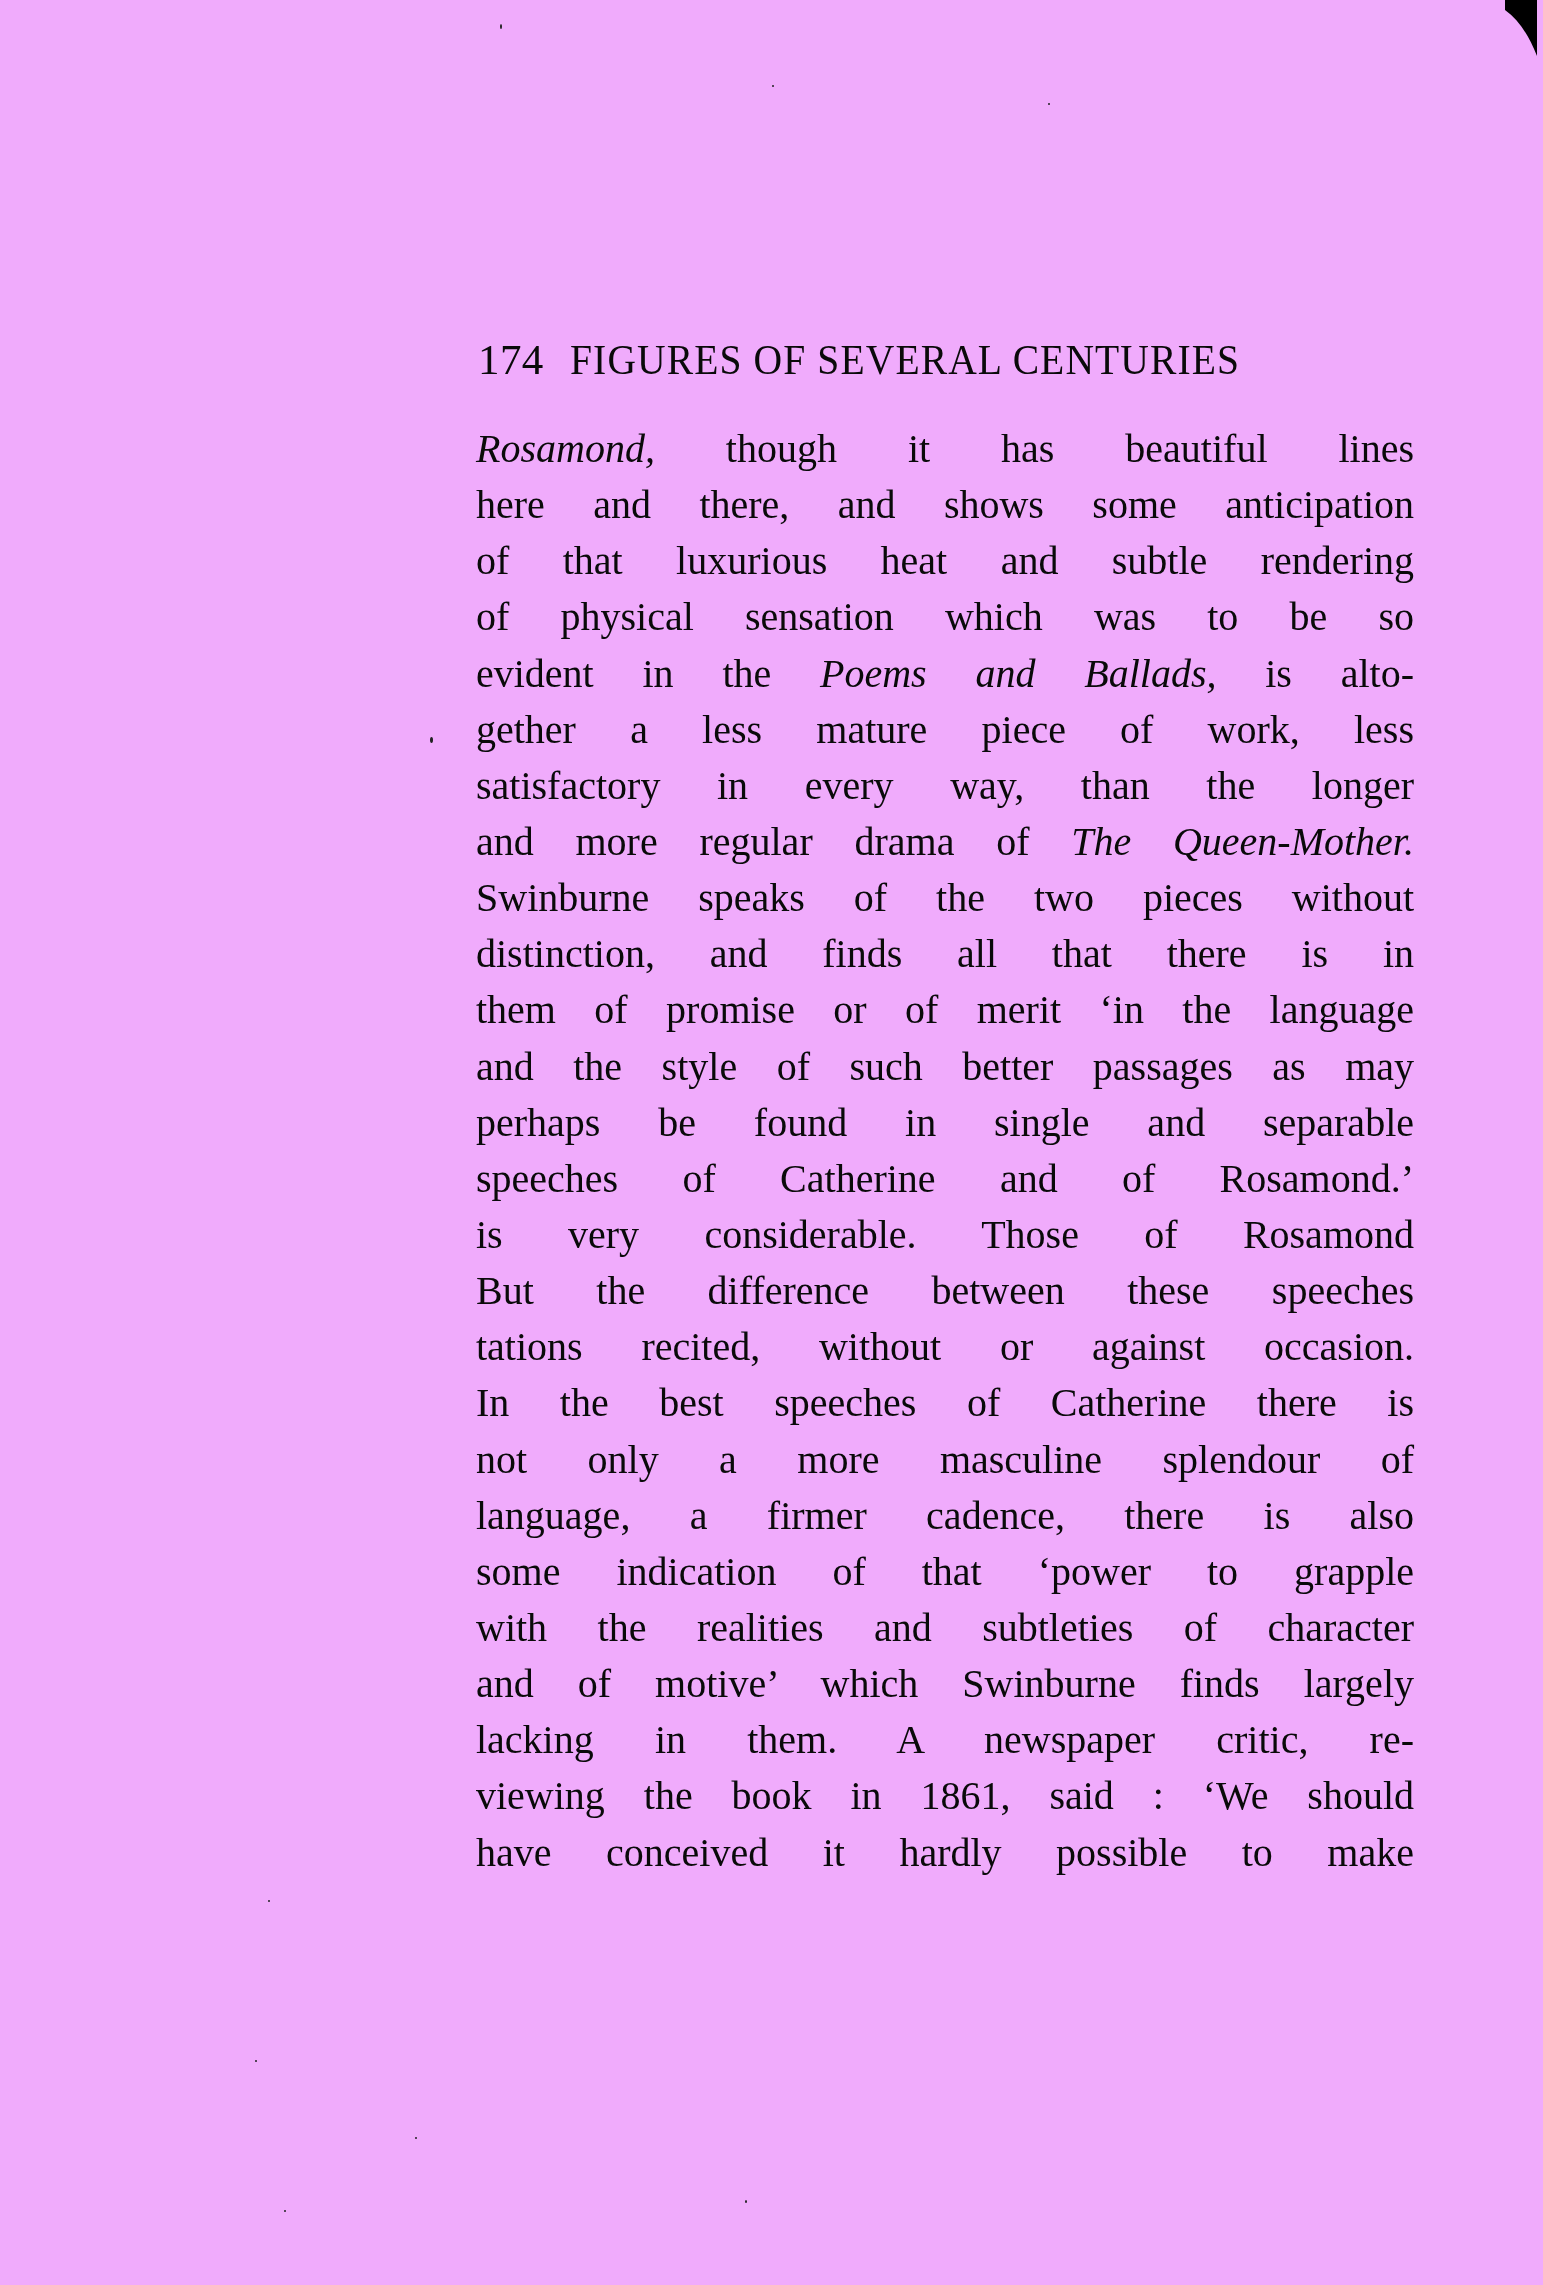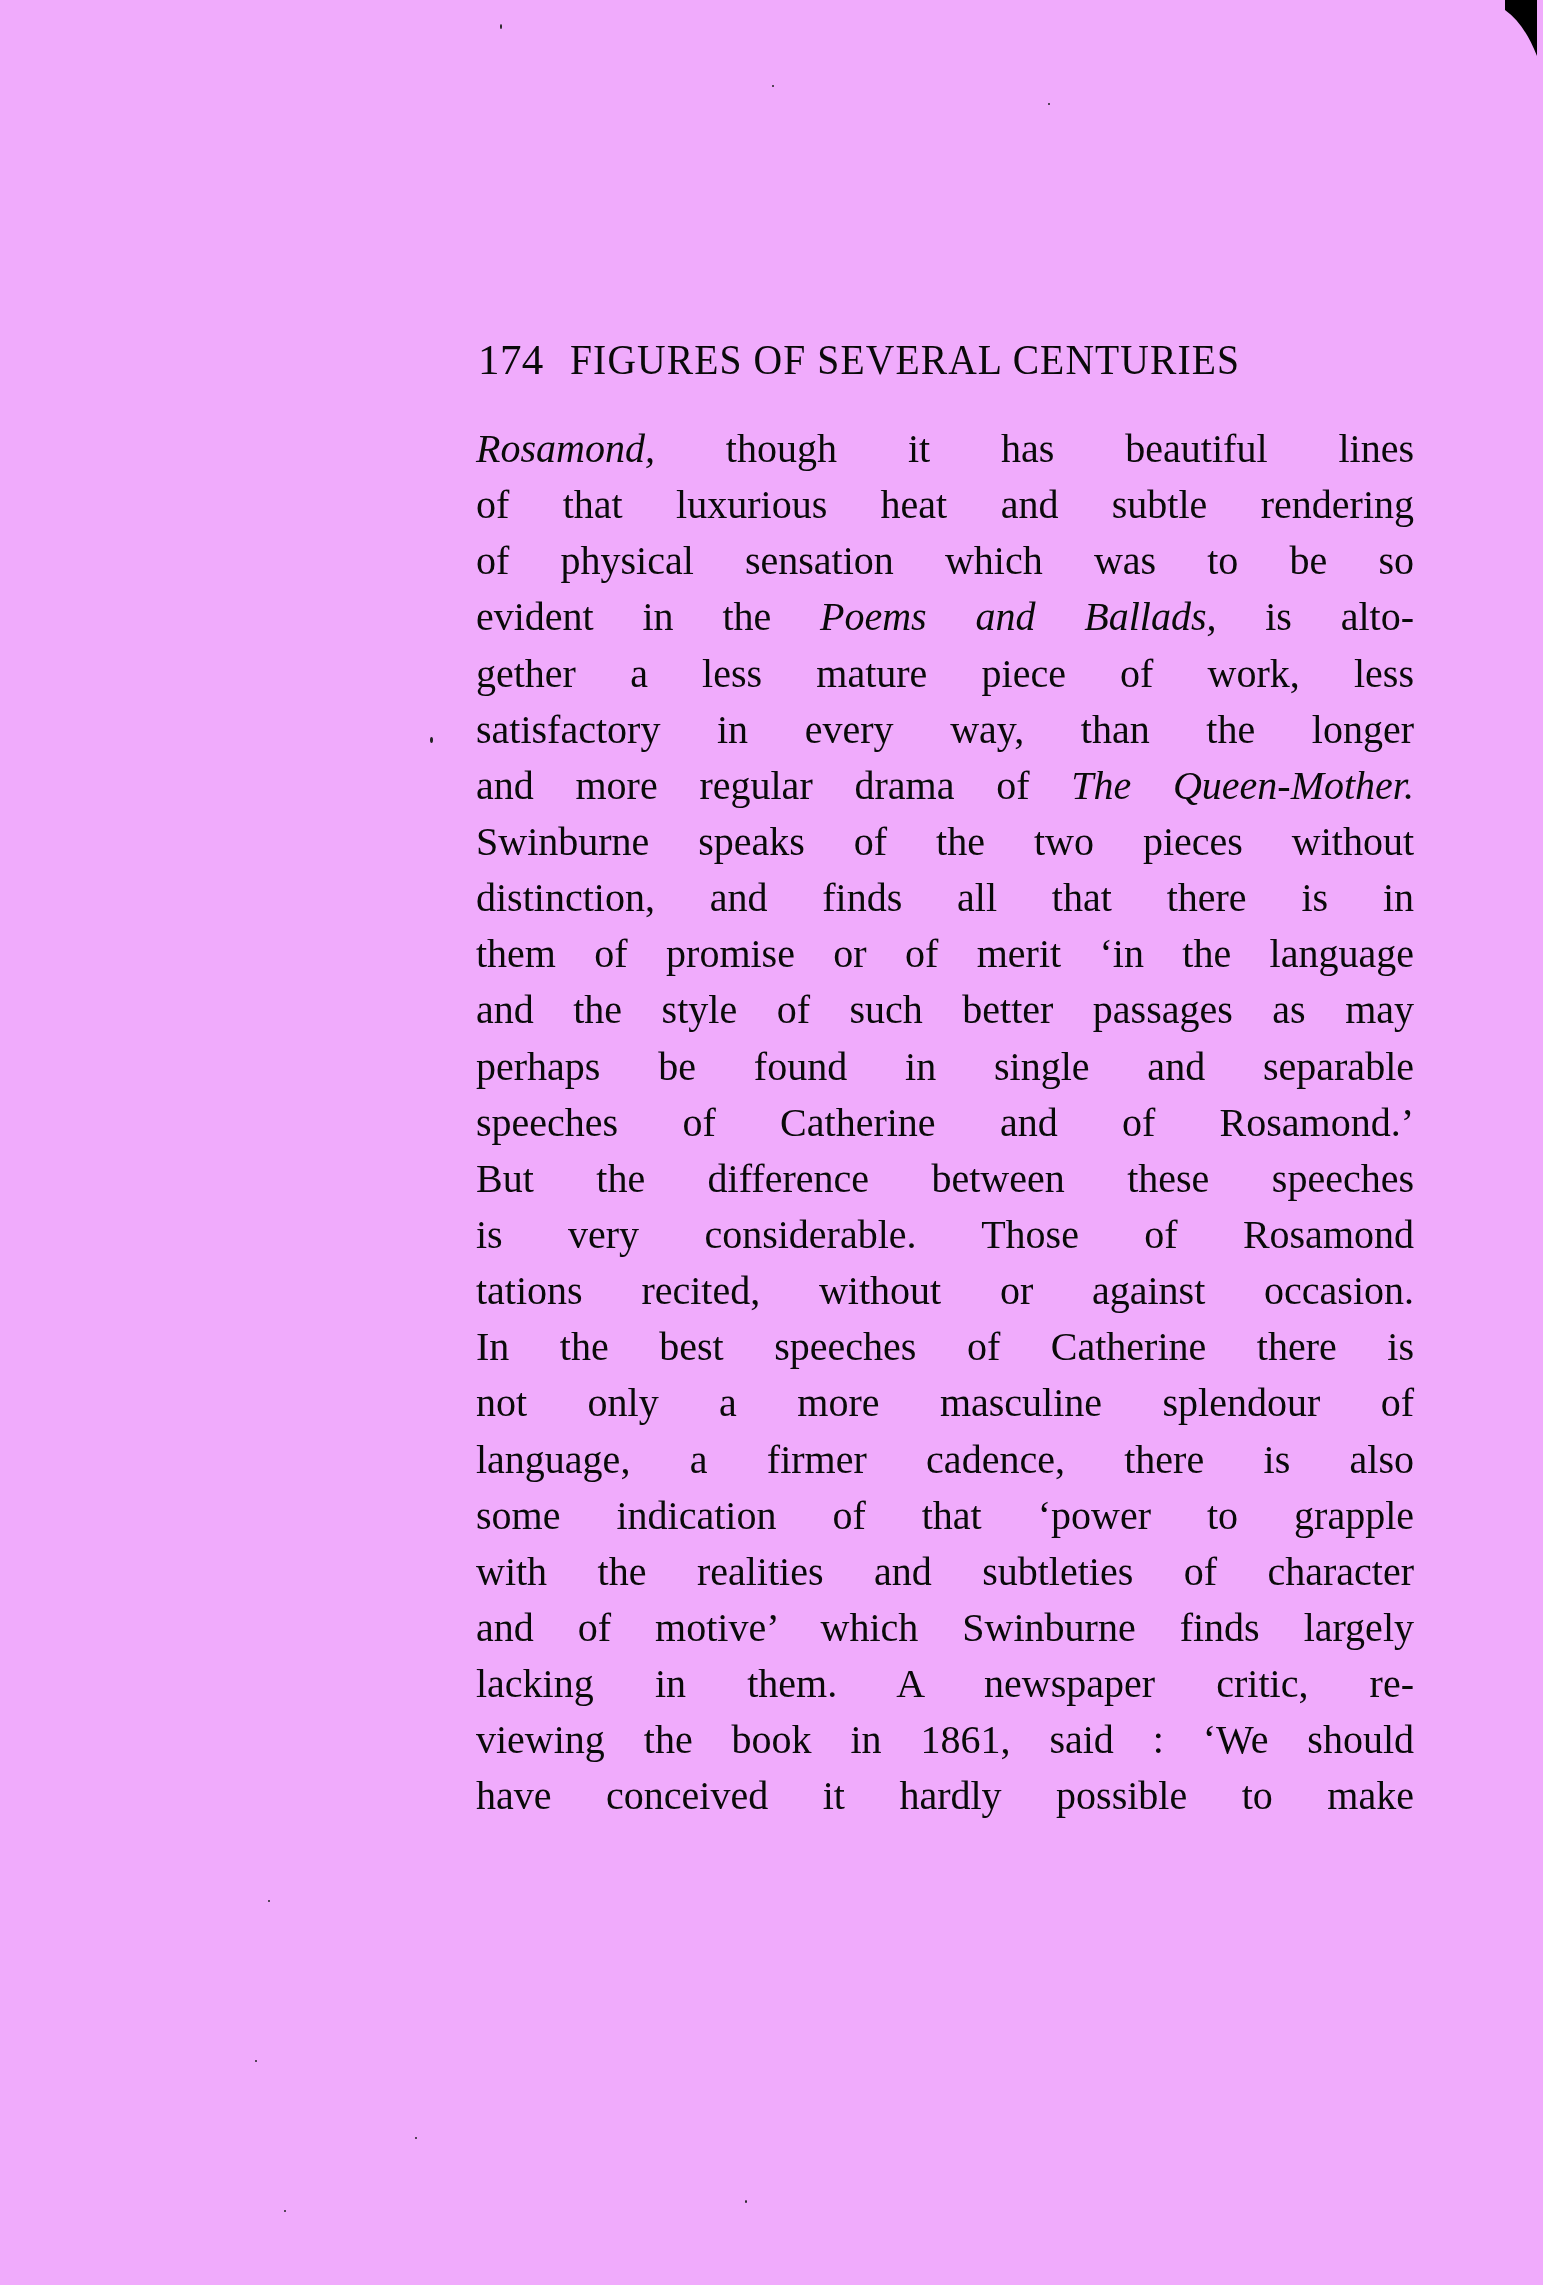--- a/index.html
+++ b/index.html
@@ -93,20 +93,23 @@
 
   <div class="running-head">
     <span class="folio">174</span><span class="title">FIGURES OF SEVERAL CENTURIES</span>
   </div>
 
   <div class="body-text" id="body-text">
       <div class="line">
         <span class="inner"><em>Rosamond,</em><span> though it has beautiful lines</span></span>
       </div>
       <div class="line">
+        <span class="inner"><span>here and there, and shows some anticipation</span></span>
+      </div>
+      <div class="line">
         <span class="inner"><span>of that luxurious heat and subtle rendering</span></span>
       </div>
       <div class="line">
         <span class="inner"><span>of physical sensation which was to be so</span></span>
       </div>
       <div class="line">
         <span class="inner"><span>evident in the </span><em>Poems and Ballads,</em><span> is alto-</span></span>
       </div>
       <div class="line">
         <span class="inner"><span>gether a less mature piece of work, less</span></span>
@@ -129,24 +132,24 @@
       <div class="line">
         <span class="inner"><span>and the style of such better passages as may</span></span>
       </div>
       <div class="line">
         <span class="inner"><span>perhaps be found in single and separable</span></span>
       </div>
       <div class="line">
         <span class="inner"><span>speeches of Catherine and of Rosamond.’</span></span>
       </div>
       <div class="line">
-        <span class="inner"><span>But the difference between these speeches</span></span>
+        <span class="inner"><span>is very considerable. Those of Rosamond</span></span>
       </div>
       <div class="line">
-        <span class="inner"><span>is very considerable. Those of Rosamond</span></span>
+        <span class="inner"><span>But the difference between these speeches</span></span>
       </div>
       <div class="line">
         <span class="inner"><span>tations recited, without or against occasion.</span></span>
       </div>
       <div class="line">
         <span class="inner"><span>In the best speeches of Catherine there is</span></span>
       </div>
       <div class="line">
         <span class="inner"><span>not only a more masculine splendour of</span></span>
       </div>

